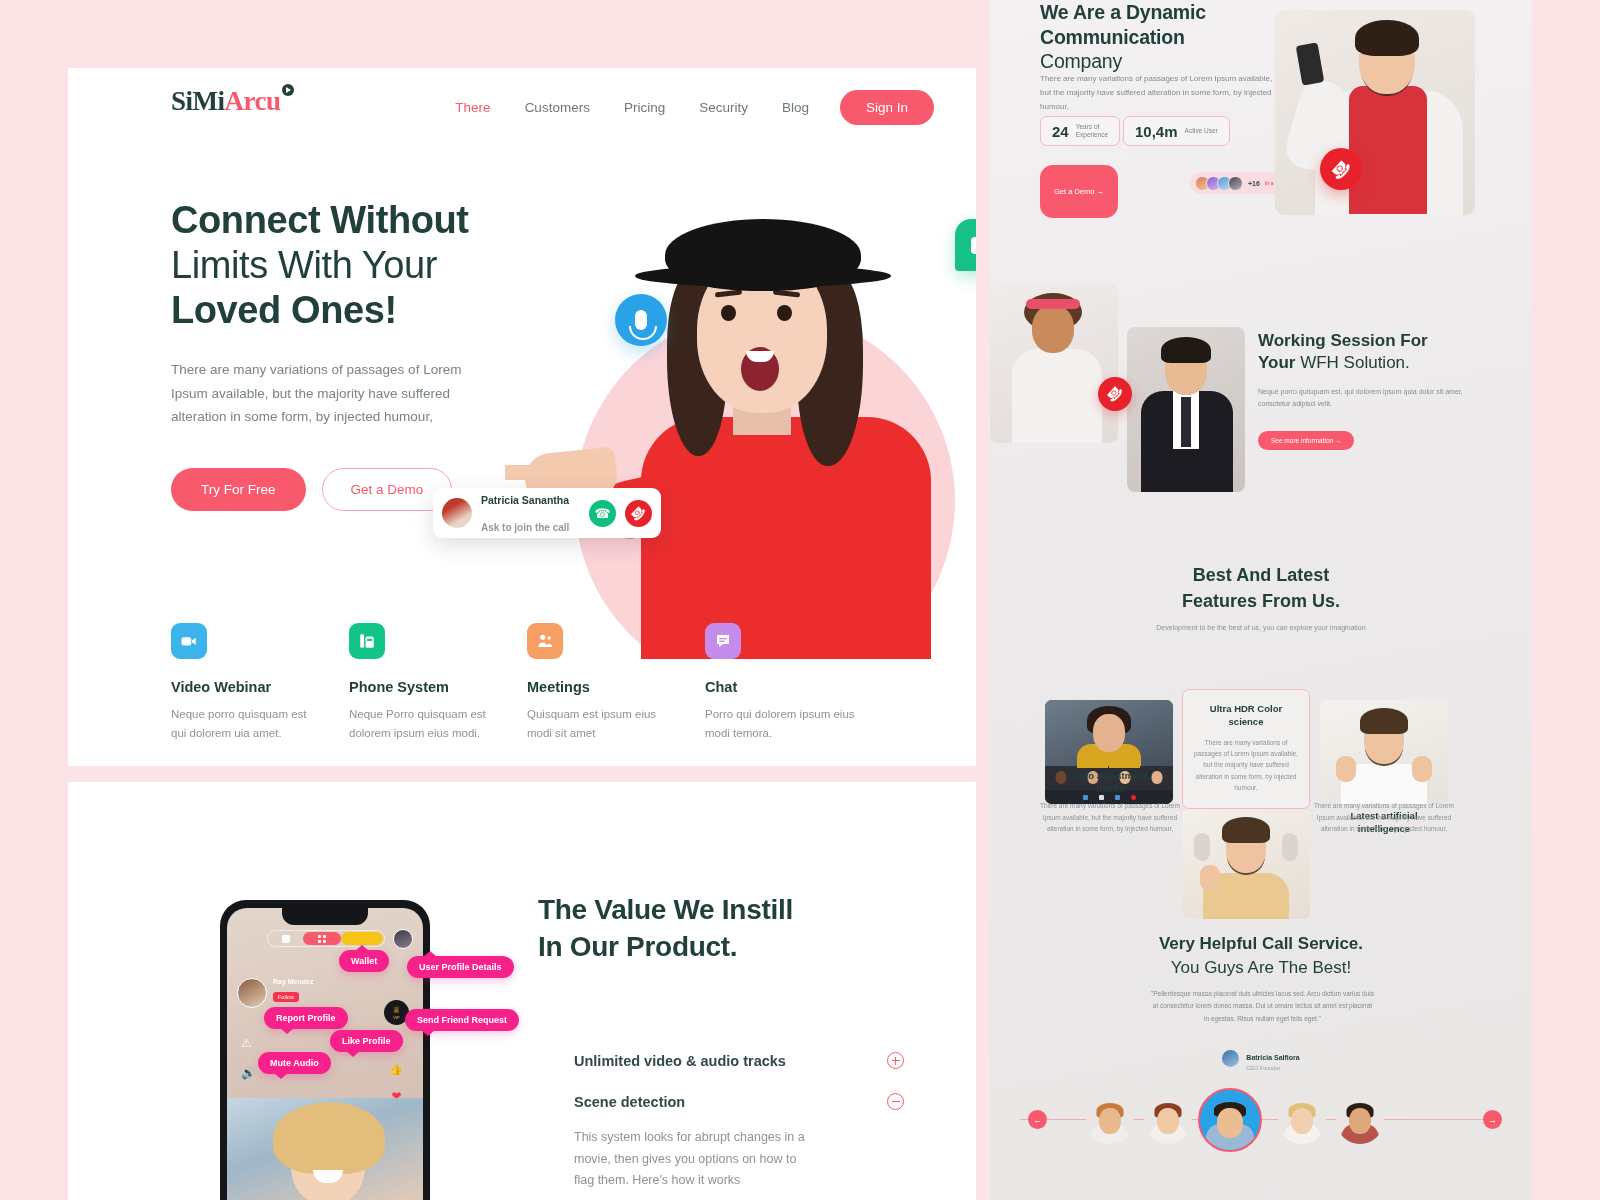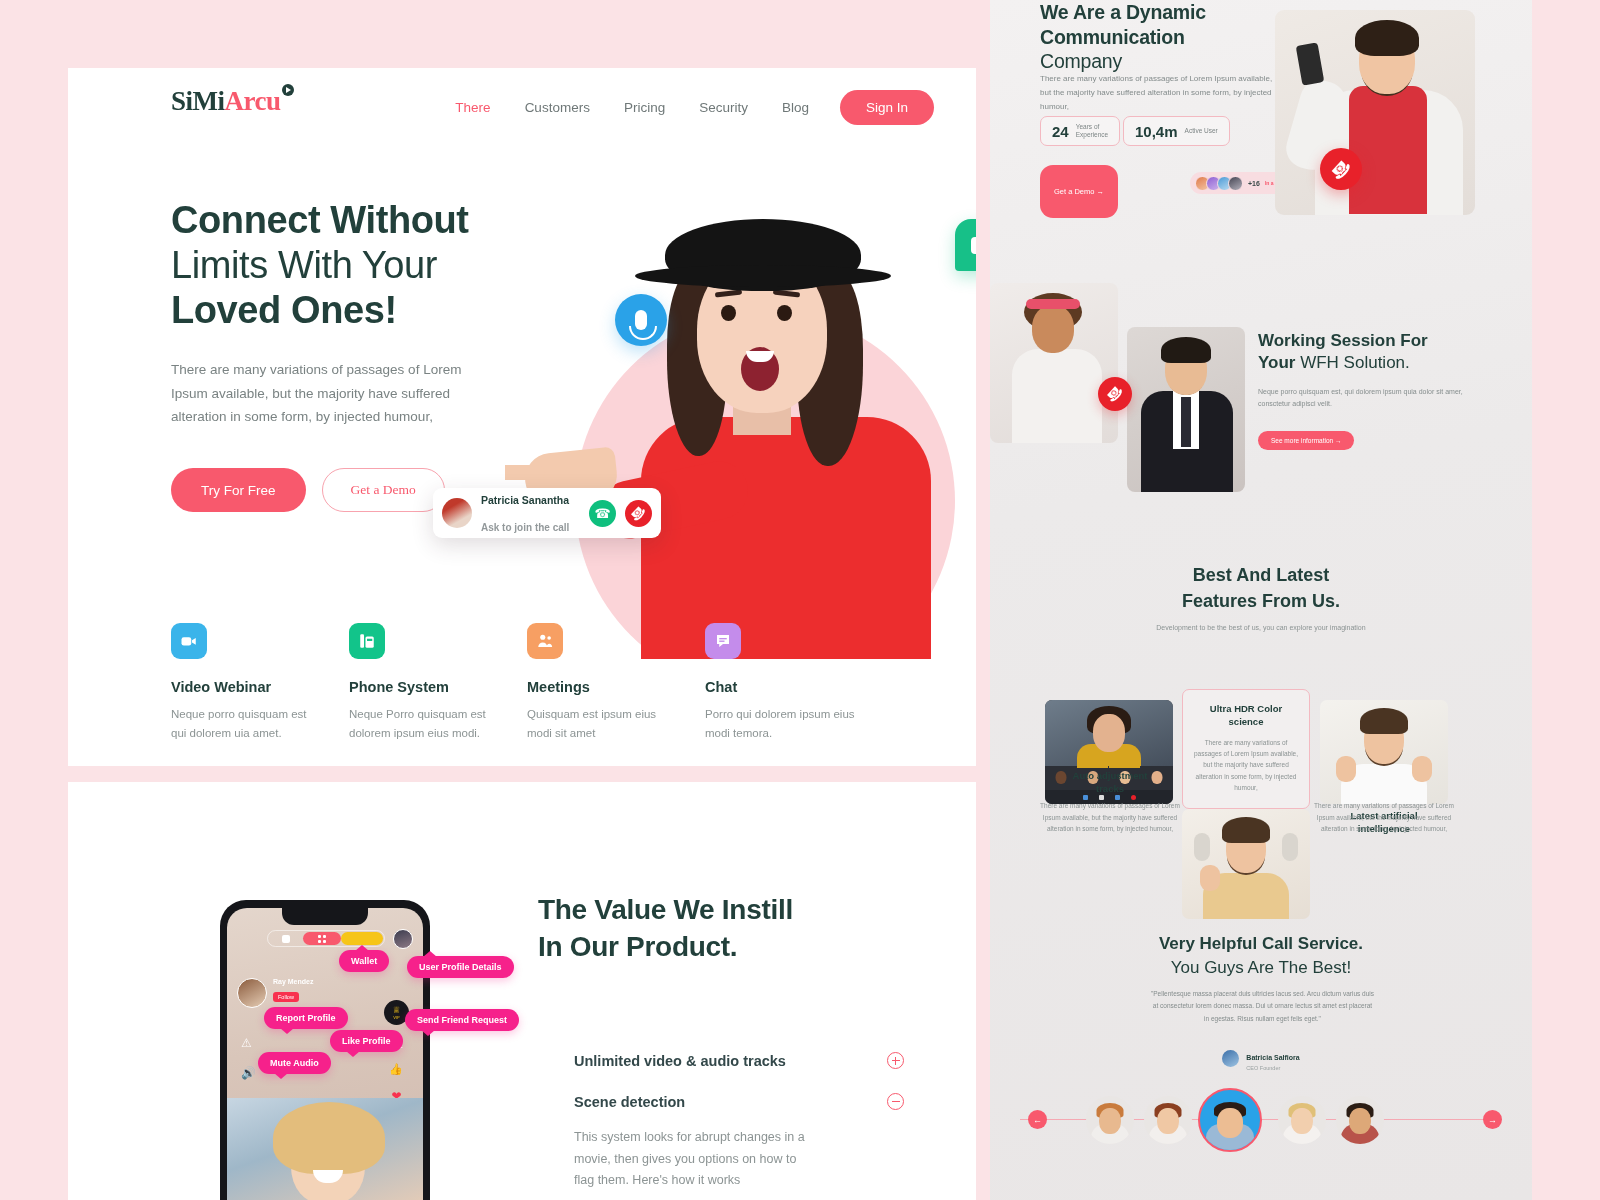--- a/index.html
+++ b/index.html
@@ -77,21 +77,21 @@
   }
   .hero-btns { margin-top: 40px; display: flex; gap: 16px; }
   .btn-primary {
     background: #f8596d; color: #fff; border: none;
     border-radius: 22px; padding: 13px 30px; font-size: 13.5px;
     cursor: pointer; font-family: "Liberation Sans", sans-serif;
   }
   .btn-outline {
     background: transparent; color: #f8596d; border: 1px solid #f8a3ae;
     border-radius: 22px; padding: 13px 28px; font-size: 13.5px;
-    cursor: pointer; font-family: Liberation Serif, serif;
+    cursor: pointer; font-family: Liberation Sans, sans-serif;
   }
 
   
   .hero-art {
     position: absolute; left: 437px; top: 46px; width: 471px; height: 545px;
     overflow: hidden;
   }
   .pink-circle {
     position: absolute; left: 70px; top: 197px;
     width: 380px; height: 380px; border-radius: 50%;

